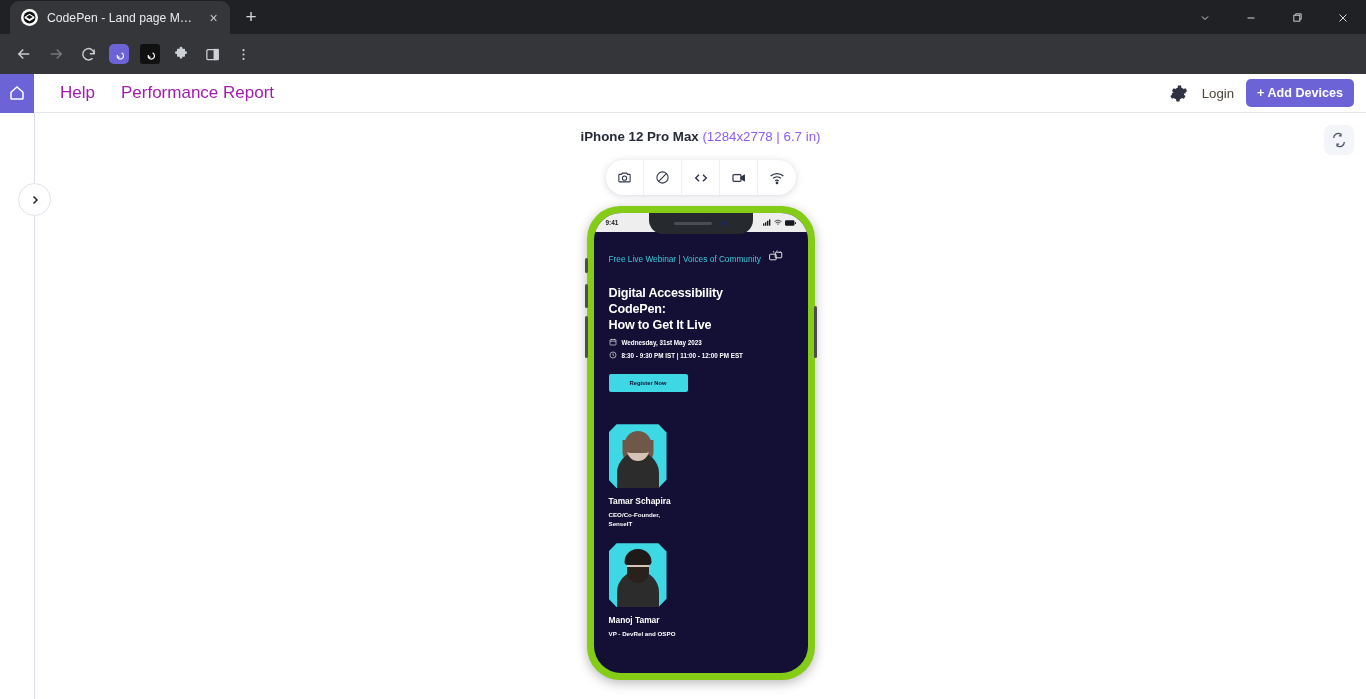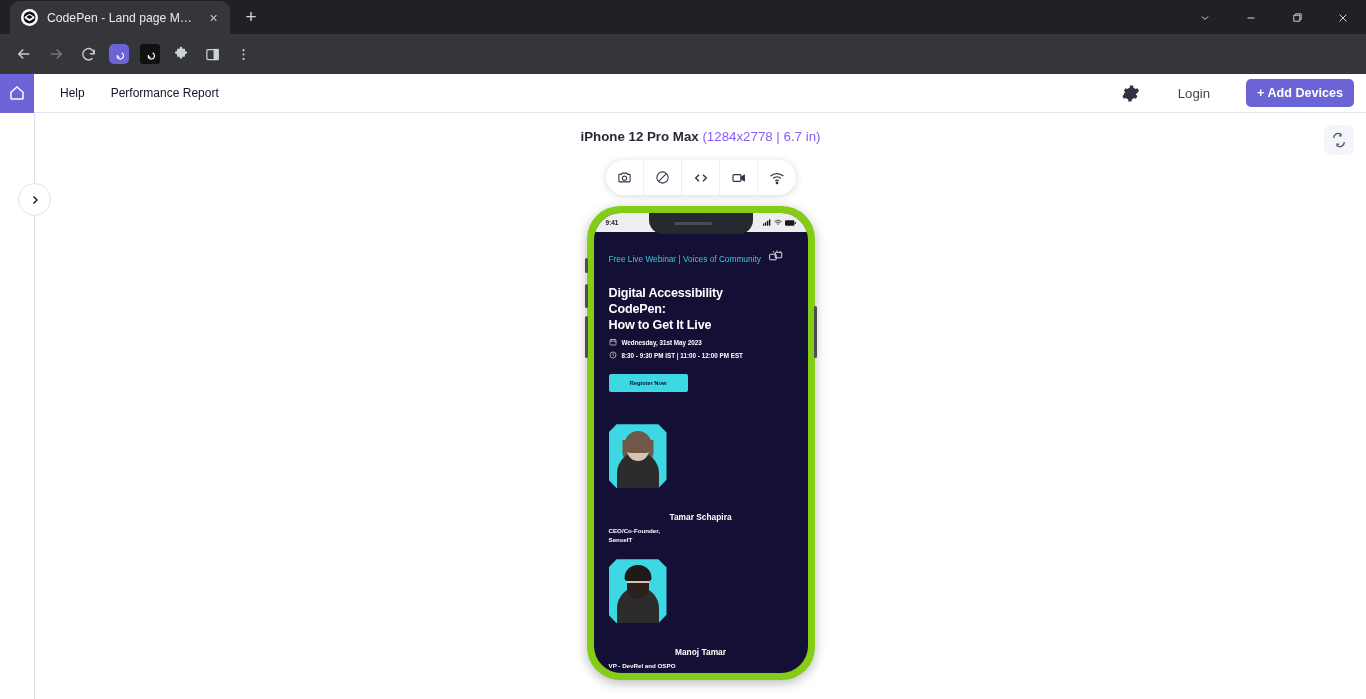--- a/index.html
+++ b/index.html
@@ -80,23 +80,23 @@
   
   .appbar {
     height: 39px; background: #fff; display: flex; align-items: center;
     border-bottom: 1px solid #e4e7ee; position: relative;
   }
   .home-btn {
     width: 34px; height: 39px; background: #6c63d6;
     display: flex; align-items: center; justify-content: center; flex: none;
   }
   .appnav { display: flex; align-items: center; gap: 26px; padding-left: 26px; }
-  .appnav a { font-size: 12px; color: #0f172a; text-decoration: none; }
+  .appnav a { font-size: 17px; color: #a21caf; text-decoration: none; }
   .appright {
-    margin-left: auto; display: flex; align-items: center; gap: 36px; padding-right: 12px;
+    margin-left: auto; display: flex; align-items: center; gap: 12px; padding-right: 12px;
   }
   .gear { width: 22px; height: 22px; color: #2e3243; display: flex;
           align-items: center; justify-content: center; }
   .login { font-size: 13.2px; color: #4a4536; }
   .add-dev {
     background: #6c63d6; color: #fff; font-size: 12.6px; font-weight: 700;
     border: none; border-radius: 5px; padding: 7px 11px; white-space: nowrap;
   }
 
   
@@ -216,21 +216,21 @@
     width: 27px; height: 22px; border-radius: 14px 14px 6px 6px; background: #6f5847;
   }
   .ava-hair2 {
     position: absolute; left: 50%; transform: translateX(-50%); top: 16px;
     width: 31px; height: 24px; border-radius: 0 0 12px 12px; background: #6f5847;
   }
   .ava-beard {
     position: absolute; left: 50%; transform: translateX(-50%); top: 24px;
     width: 22px; height: 16px; border-radius: 0 0 11px 11px; background: #2a211c;
   }
-  .spk-name { font-size: 8.4px; font-weight: 700; margin-top: 24px; text-align: center; }
+  .spk-name { font-size: 8.4px; font-weight: 700; margin-top: 8px; }
   .spk-role { font-size: 6.2px; font-weight: 700; margin-top: 5px; line-height: 1.45; }
 </style>
 </head>
 <body>
 
 <div class="titlebar">
   <div class="tab">
     <span class="favicon">
       <svg width="13" height="13" viewBox="0 0 24 24">
         <circle cx="12" cy="12" r="11" fill="#111"></circle>

